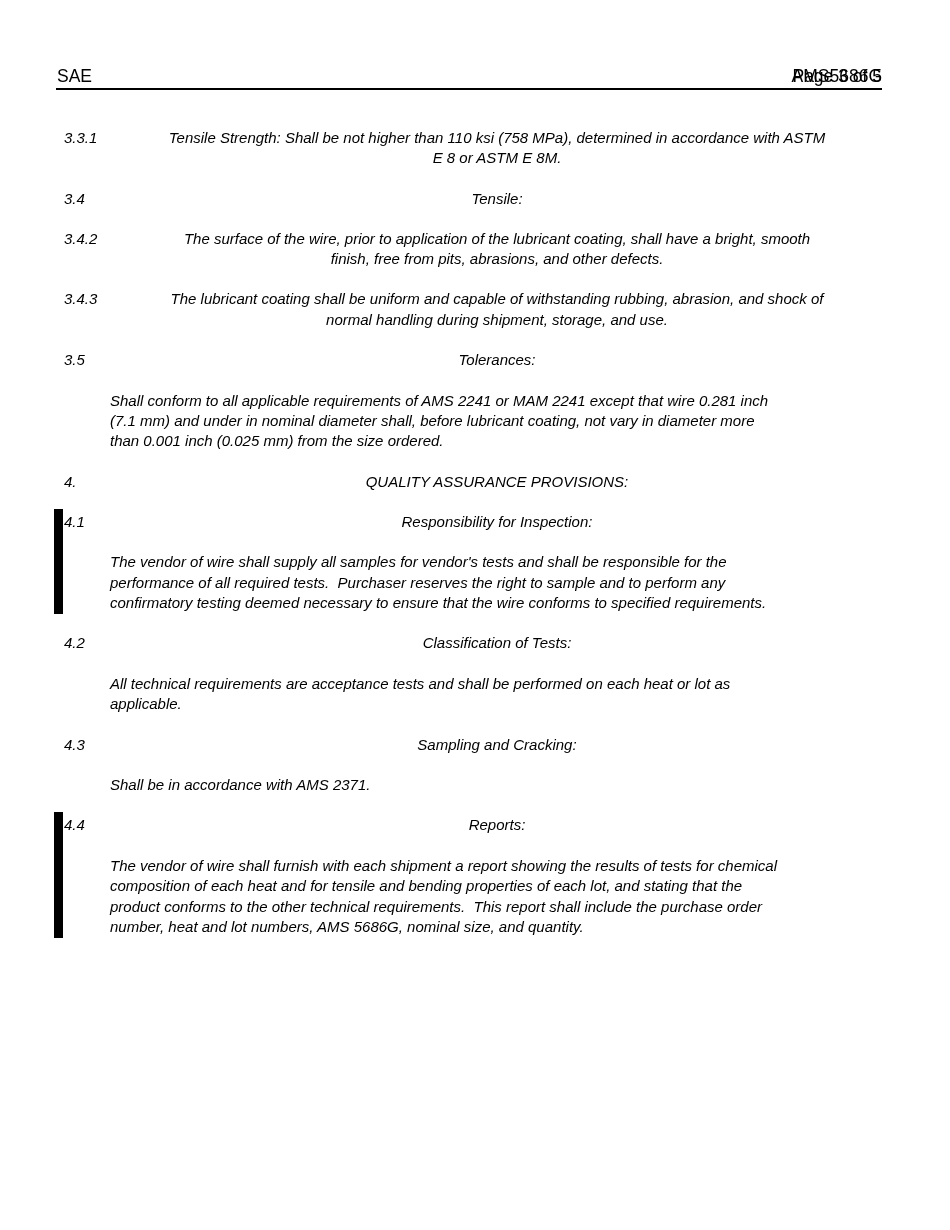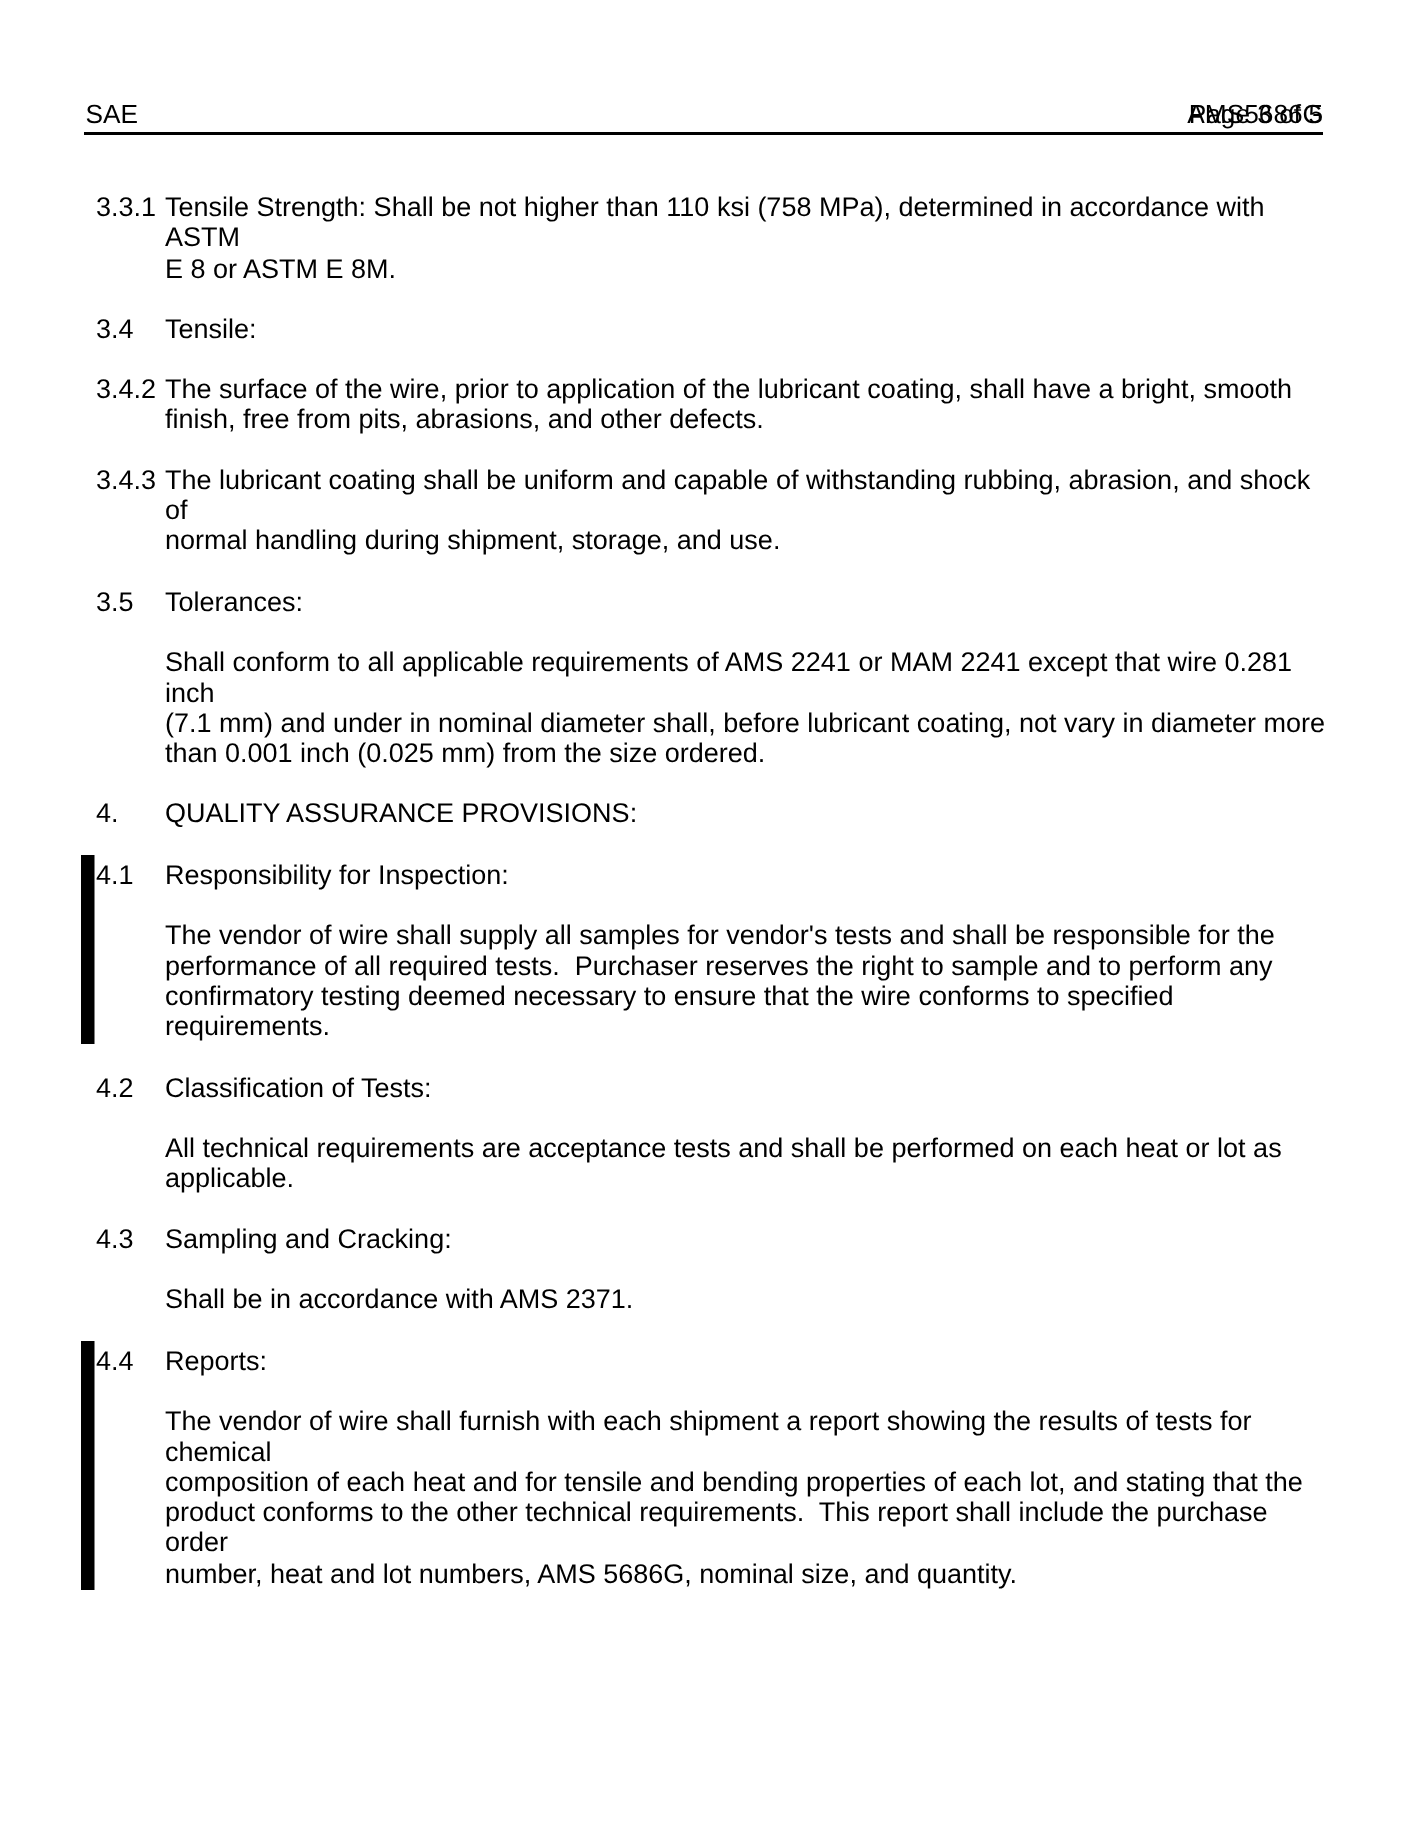--- a/index.html
+++ b/index.html
@@ -51,30 +51,32 @@
     position: absolute;
     top: 128px;
     left: 64px;
     right: 58px;
   }
   .section {
     position: relative;
     display: grid;
     grid-template-columns: 46px 1fr;
     margin-bottom: 20px;
-    font-size: 18px;
+    font-size: 15px;
     line-height: 20.3px;
+    font-style: italic;
   }
   .sec-number {
     grid-column: 1;
     white-space: nowrap;
   }
   .sec-body {
     grid-column: 2;
     white-space: pre-wrap;
+    text-align: center;
   }
   .sec-para {
     grid-column: 2;
     margin-top: 20.3px;
     white-space: pre-wrap;
   }
   .change-bar {
     position: absolute;
     left: -10px;
     top: -3px;

